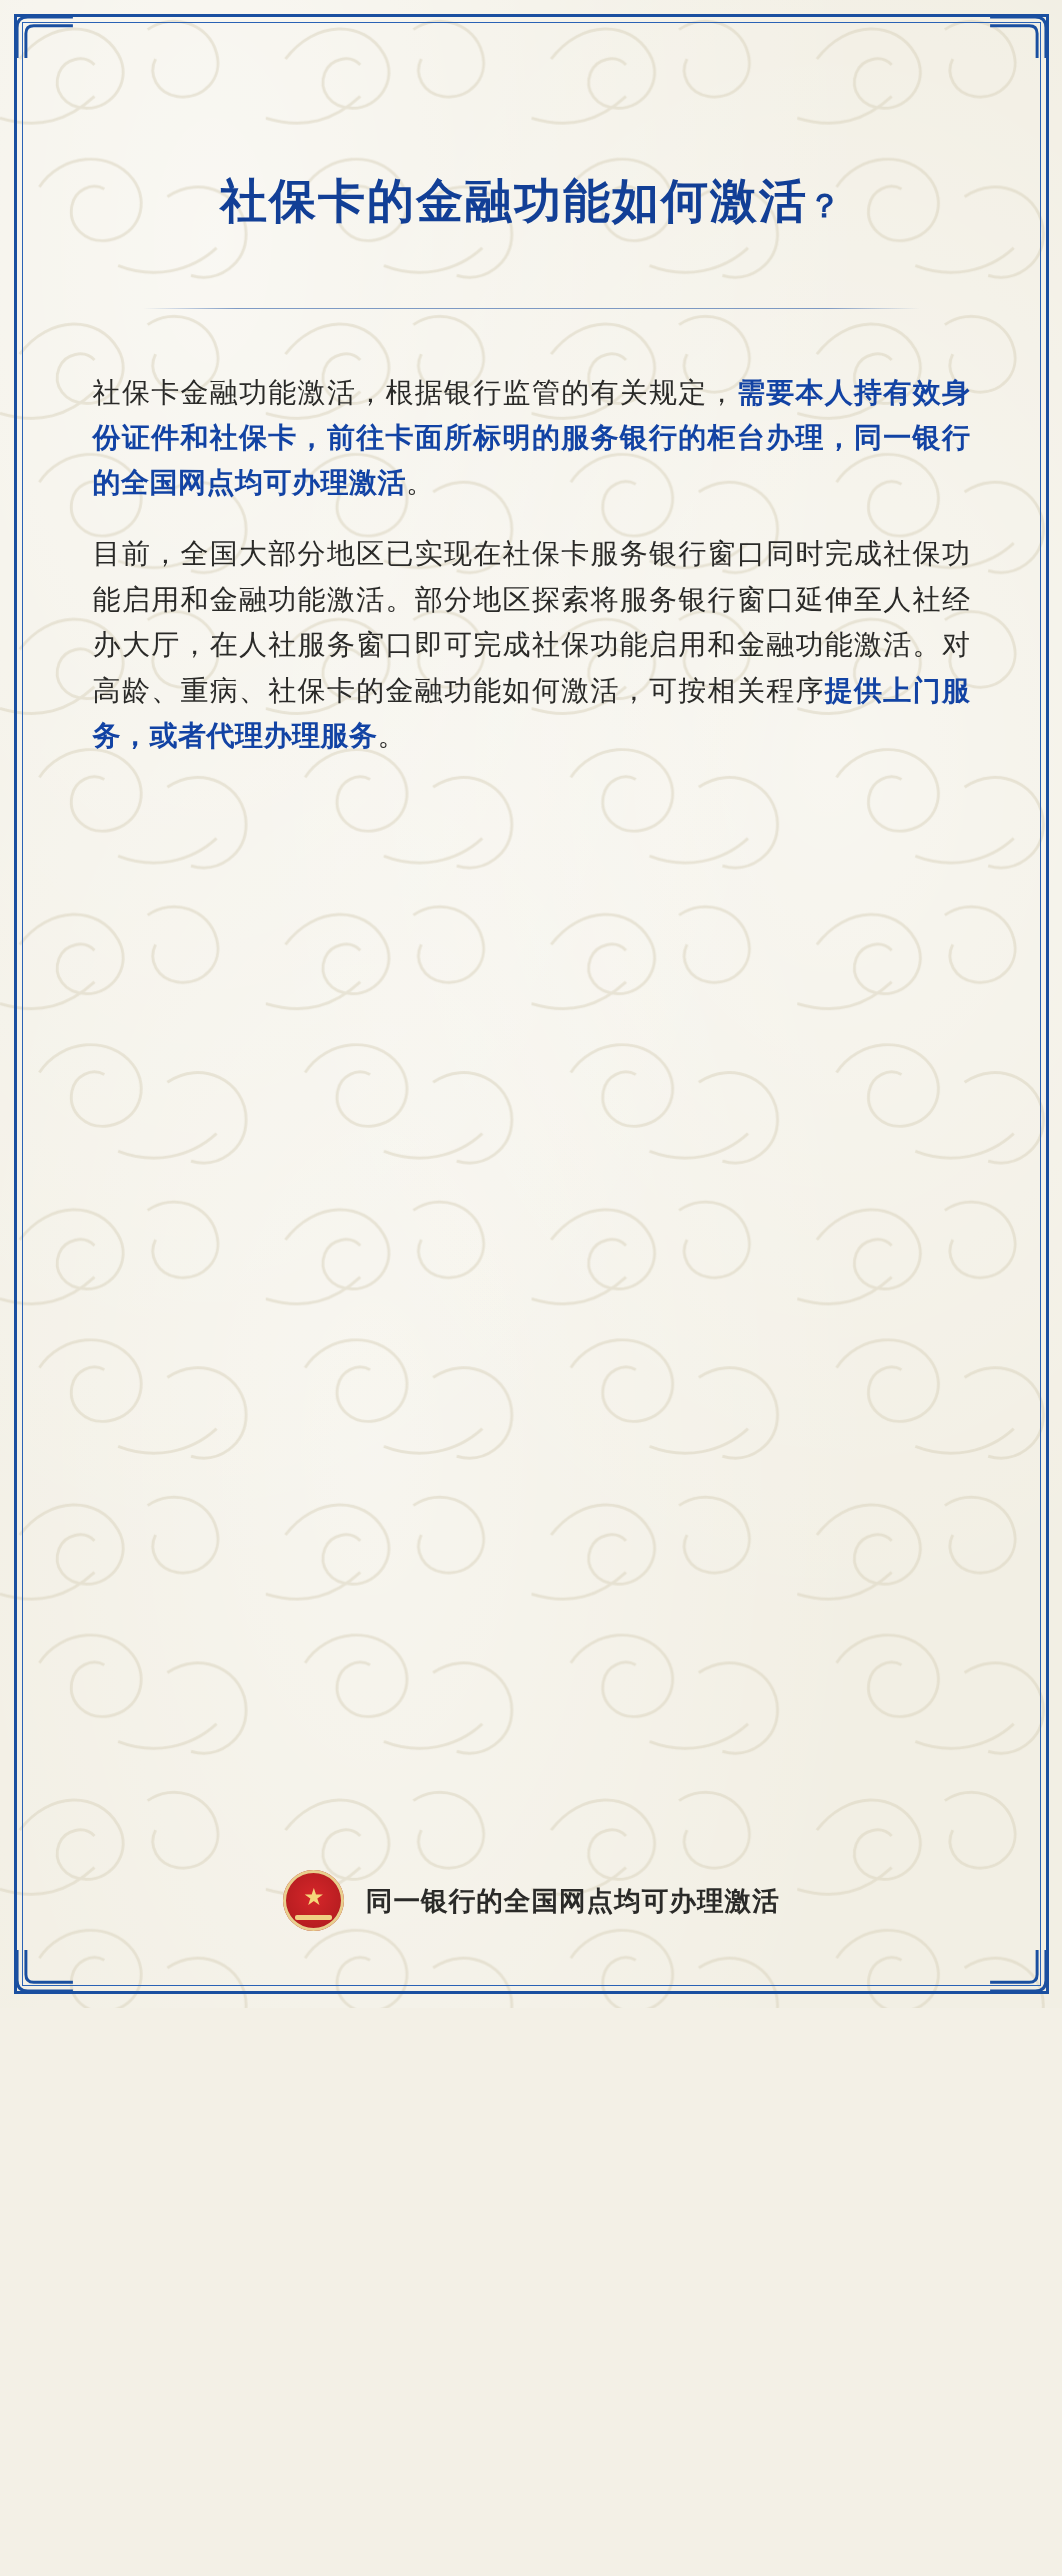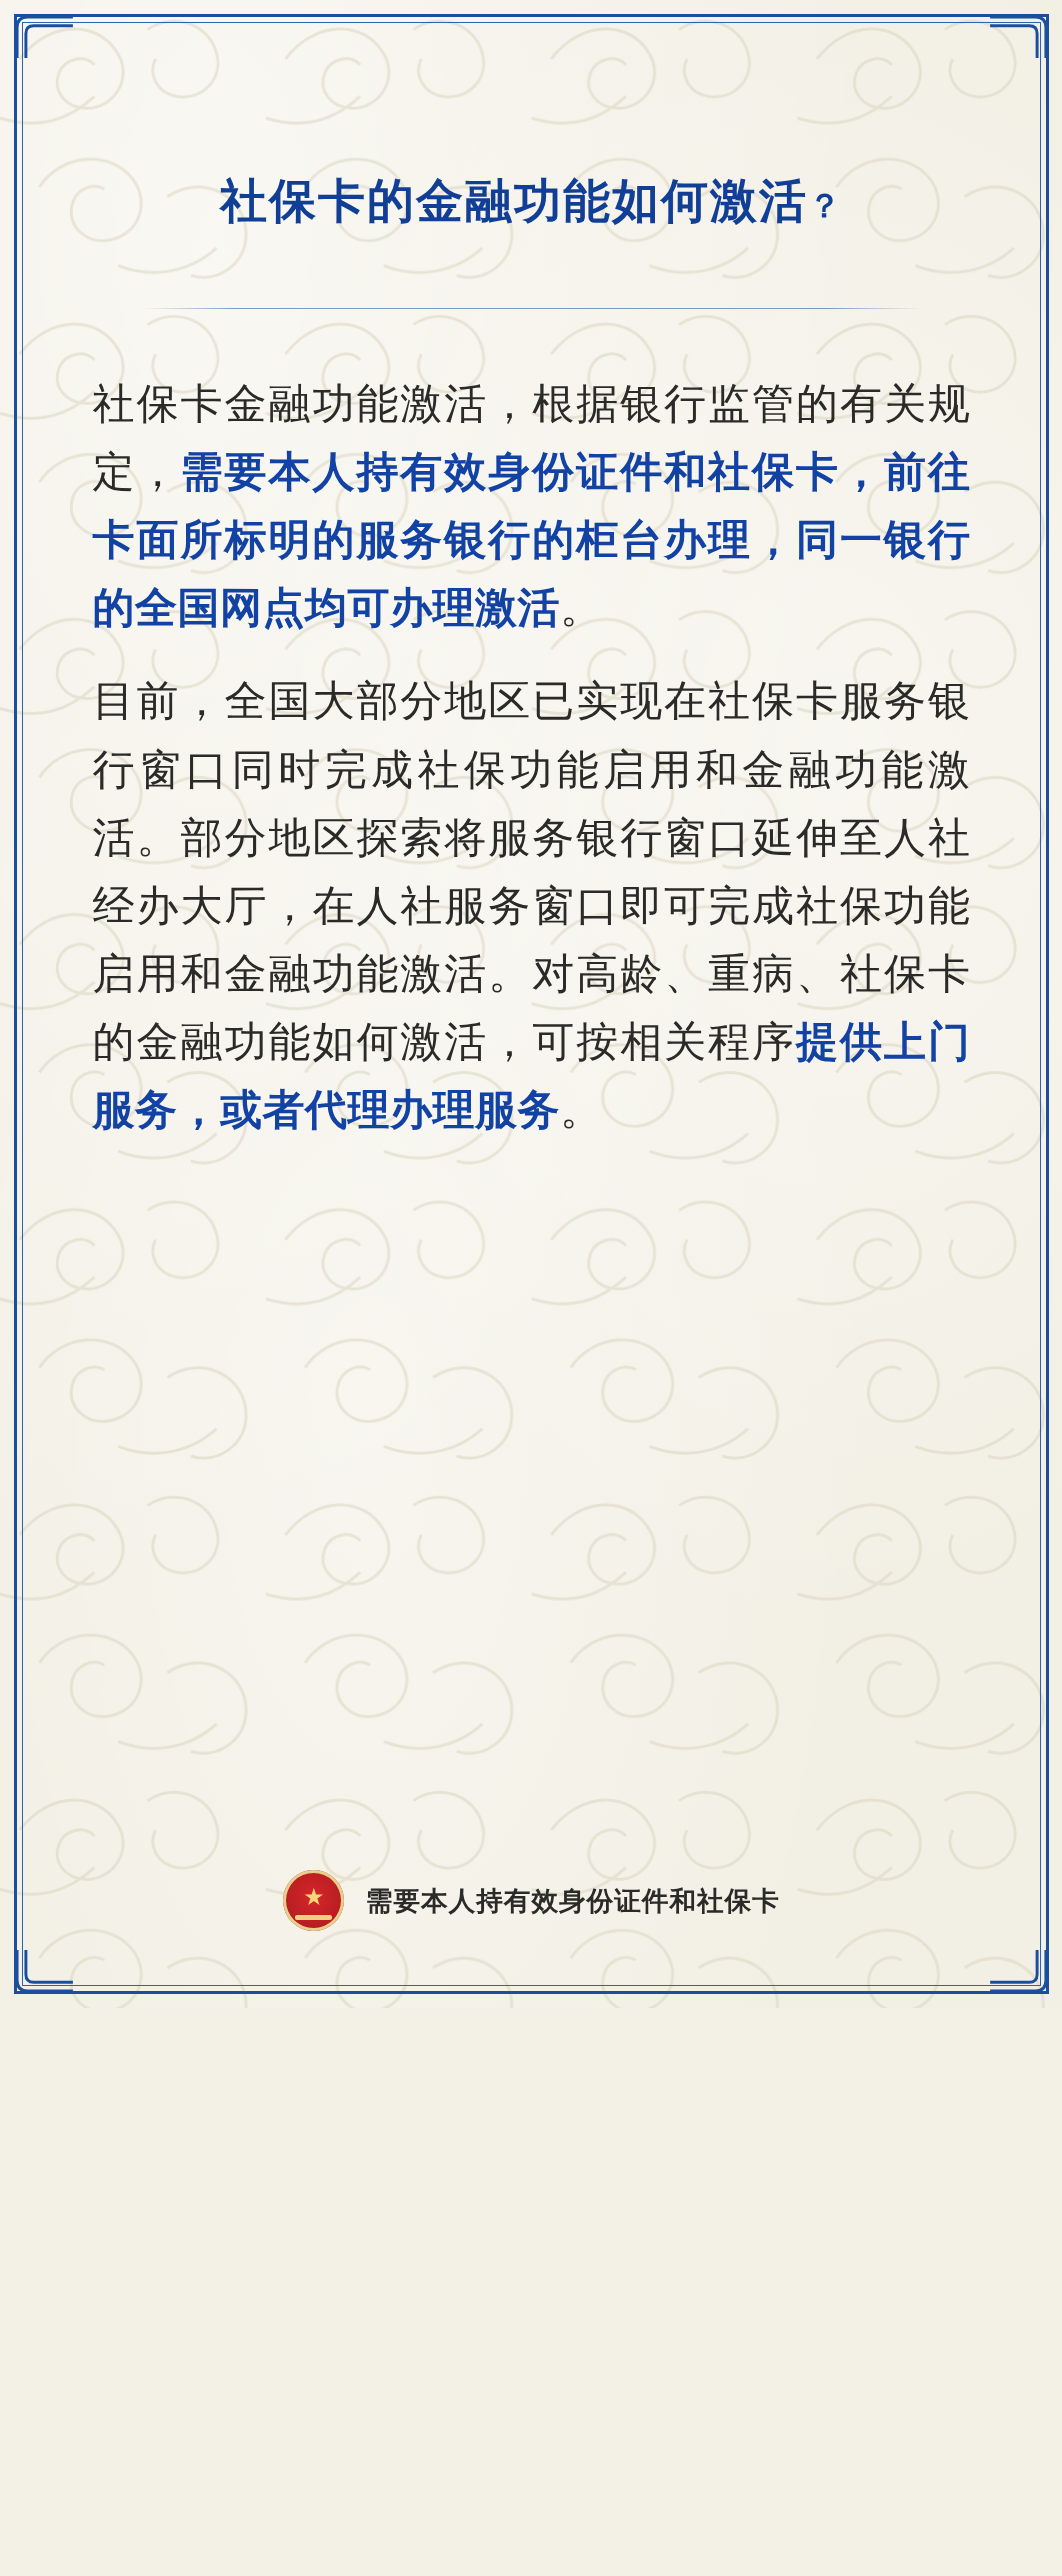--- a/index.html
+++ b/index.html
@@ -99,21 +99,21 @@
   }
 
   .body {
     margin-top: 61px;
     padding: 0 21.6px;
   }
 
   .para {
     margin: 0 0 17.7px 0;
     font-family: "DejaVu Sans", "Liberation Sans", sans-serif;
-    font-size: 42px;
+    font-size: 28px;
     line-height: 1.62;
     color: #2a2a28;
     text-align: justify;
     text-justify: inter-ideograph;
     letter-spacing: 0.5px;
   }
   .para.second { margin-top: 25.6px; }
 
   .hl {
     color: #1243a4;
@@ -232,17 +232,17 @@
       <p class="para first" id="para-1"><span>社保卡金融功能激活，根据银行监管的有关规定，</span><span class="hl">需要本人持有效身份证件和社保卡，前往卡面所标明的服务银行的柜台办理，同一银行的全国网点均可办理激活</span><span>。</span></p>
       <p class="para second" id="para-2"><span>目前，全国大部分地区已实现在社保卡服务银行窗口同时完成社保功能启用和金融功能激活。部分地区探索将服务银行窗口延伸至人社经办大厅，在人社服务窗口即可完成社保功能启用和金融功能激活。对高龄、重病、社保卡的金融功能如何激活，可按相关程序</span><span class="hl">提供上门服务，或者代理办理服务</span><span>。</span></p>
     </div>
   </div>
 
   <div class="footer">
     <div class="emblem">
       <span class="star">★</span>
       <span class="bar"></span>
     </div>
-    <div class="footer-text">需要本人持有效身份证件和社保卡</div>
+    <div class="footer-text">同一银行的全国网点均可办理激活</div>
   </div>
 
 </div>
 
 
 </body></html>

